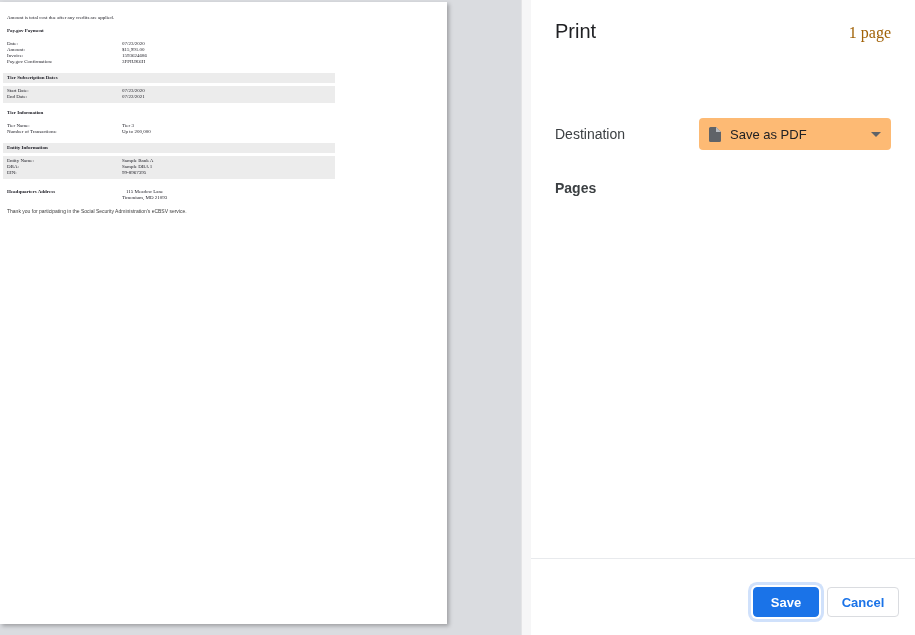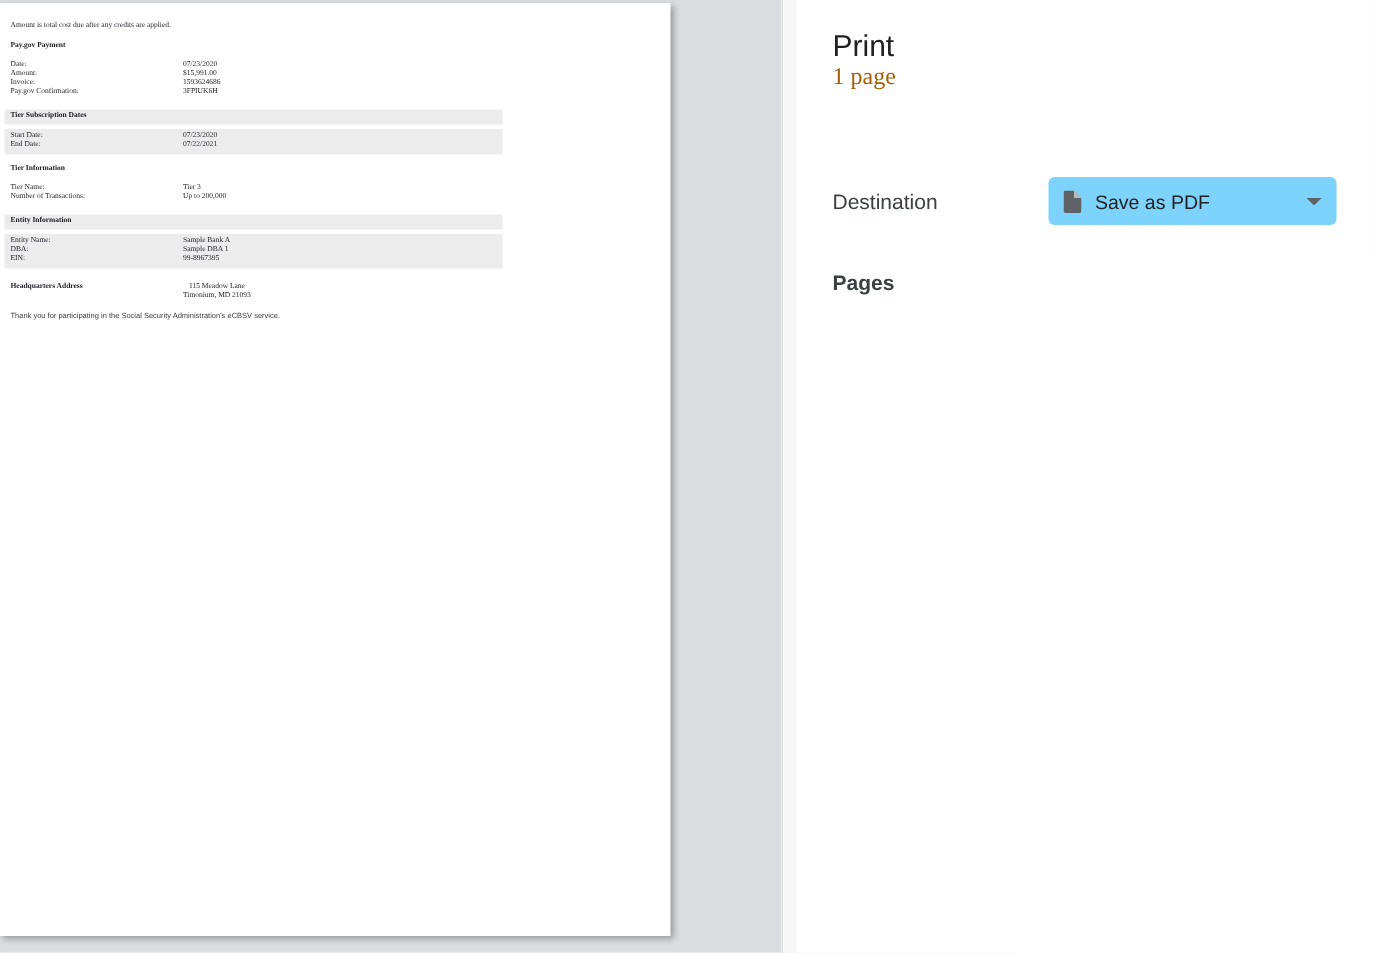--- a/index.html
+++ b/index.html
@@ -27,32 +27,32 @@
   .addr-lines { display:inline-block; text-align:center; }
   .doc-footer { padding-left:4px; font-family:"Liberation Sans", sans-serif;
                 font-size:5px; color:#3c3c3c; }
 
   .preview-scrollbar { position:absolute; left:521px; top:0; width:10px; height:635px;
                        background:#f6f6f7; border-left:1px solid #e4e4e6; }
 
   
   .panel { position:absolute; left:531px; top:0; width:384px; height:635px; background:#fff; }
   .panel-header { position:absolute; left:24px; right:24px; top:20px;
-                  display:flex; justify-content:space-between; align-items:baseline;flex-direction:column; }
+                  display:flex; justify-content:space-between; align-items:baseline; }
   .panel-title { font-size:20px; color:#202124; }
   .page-count  { font-size:16px; color:#a16207;font-family:Liberation Serif, serif; }
 
   .setting-row { position:absolute; left:24px; right:24px; height:32px;margin-top:48px; }
   .row-destination { top:70px; }
   .row-pages { top:124px;font-weight:bold; }
   .row-pps { top:178px; }
   .setting-label { position:absolute; left:0; top:0; line-height:32px;
                    font-size:14px; color:#3c4043; }
   .dropdown { position:absolute; right:0; top:0; width:192px; height:32px;
-              background:#7dd3fc; border-radius:4px; display:flex; align-items:center;
+              background:#fdba74; border-radius:4px; display:flex; align-items:center;
               padding:0 10px; cursor:pointer; }
   .dropdown-value { font-size:13px; color:#202124; flex:1; }
   .dropdown-value.dim { color:#5f6368; }
   .pdf-icon { display:inline-flex; margin-right:9px; }
   .caret { width:0; height:0; border-left:5px solid transparent;
            border-right:5px solid transparent; border-top:5px solid #5f6368; }
 
   .panel-footer { position:absolute; left:0; right:0; bottom:0; height:77px;
                   border-top:1px solid #e8eaed; }
   .btn-row { position:absolute; right:16px; bottom:18px; display:flex; gap:8px; }
@@ -171,13 +171,19 @@
       <span class="dropdown-value">Save as PDF</span>
       <span class="caret"></span>
     </div>
   </div>
 
   <div class="setting-row row-pages">
     <span class="setting-label">Pages</span>
   </div>
 
 
+  <div class="panel-footer">
+    <div class="btn-row">
+      <button class="btn btn-save">Save</button>
+      <button class="btn btn-cancel">Cancel</button>
+    </div>
+  </div>
 </div>
 
 </body></html>

